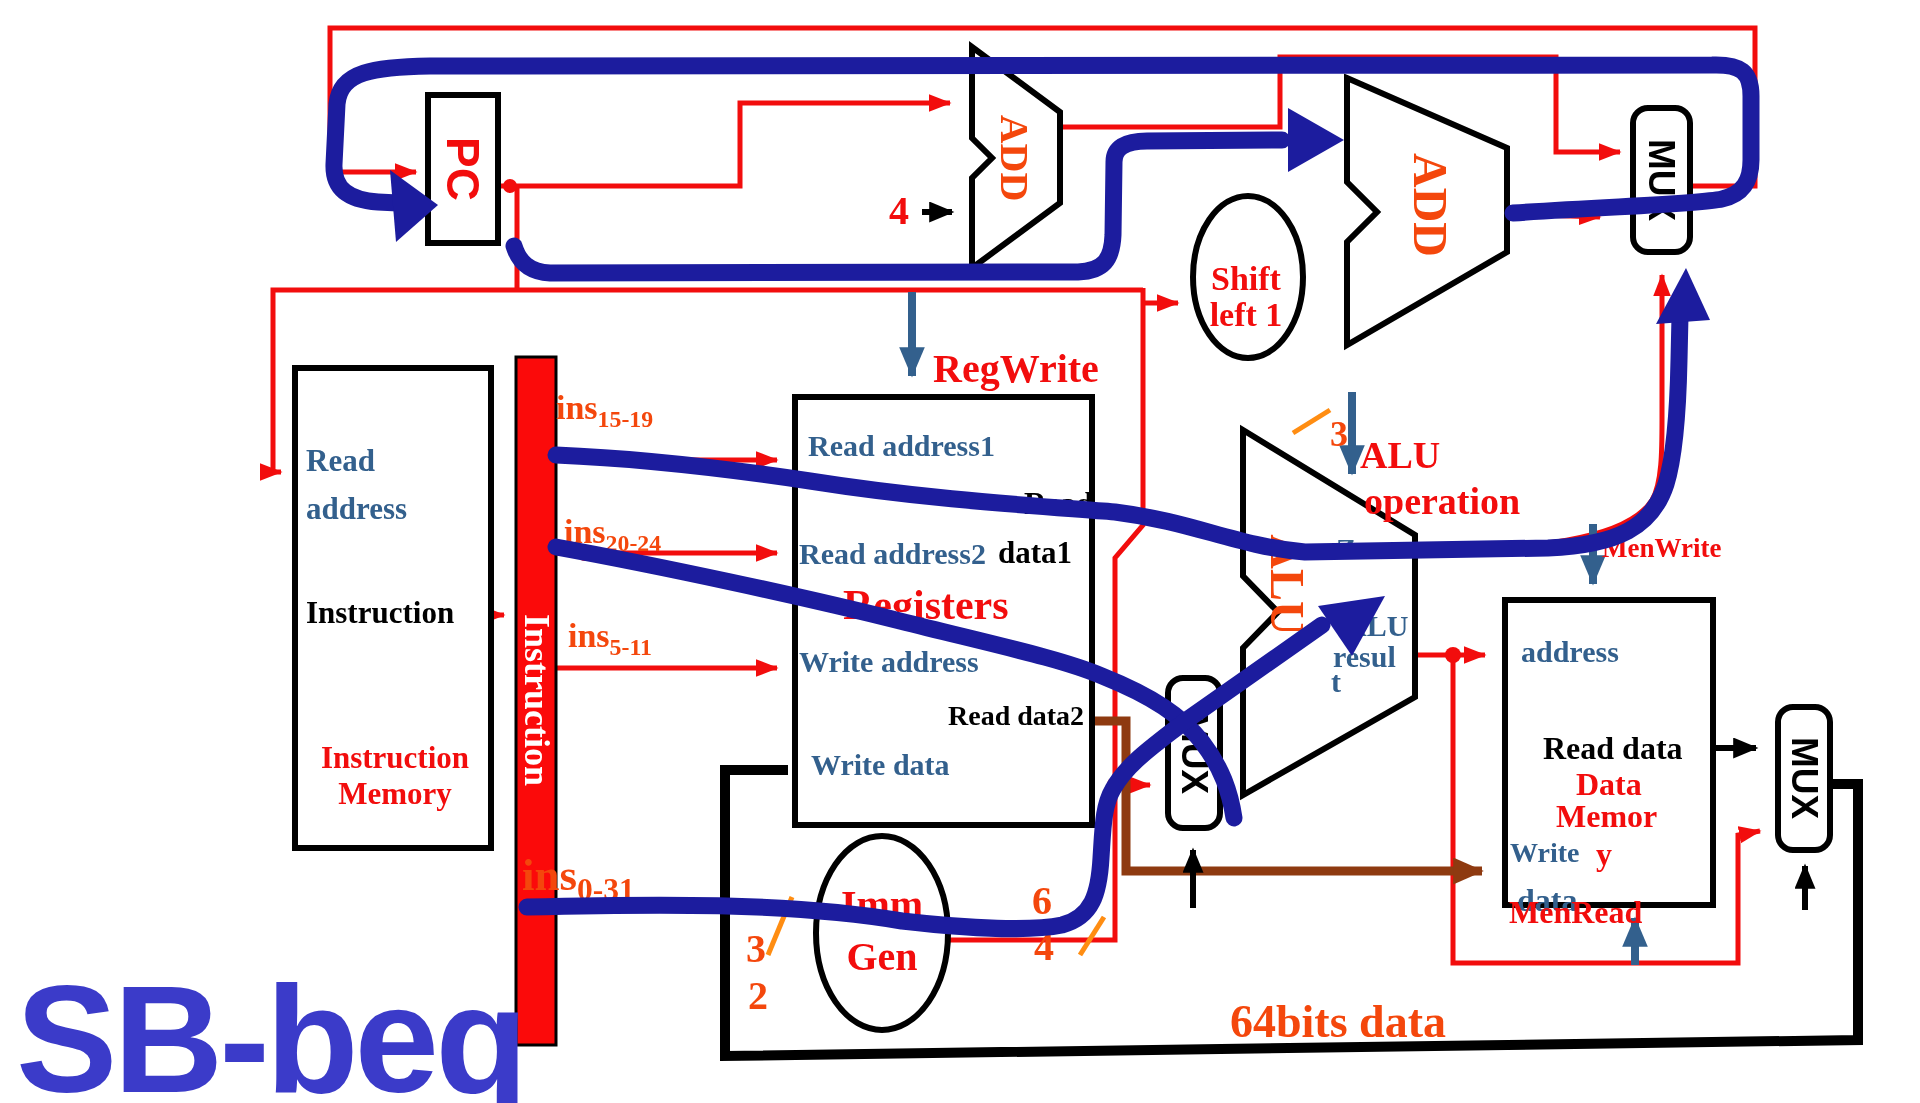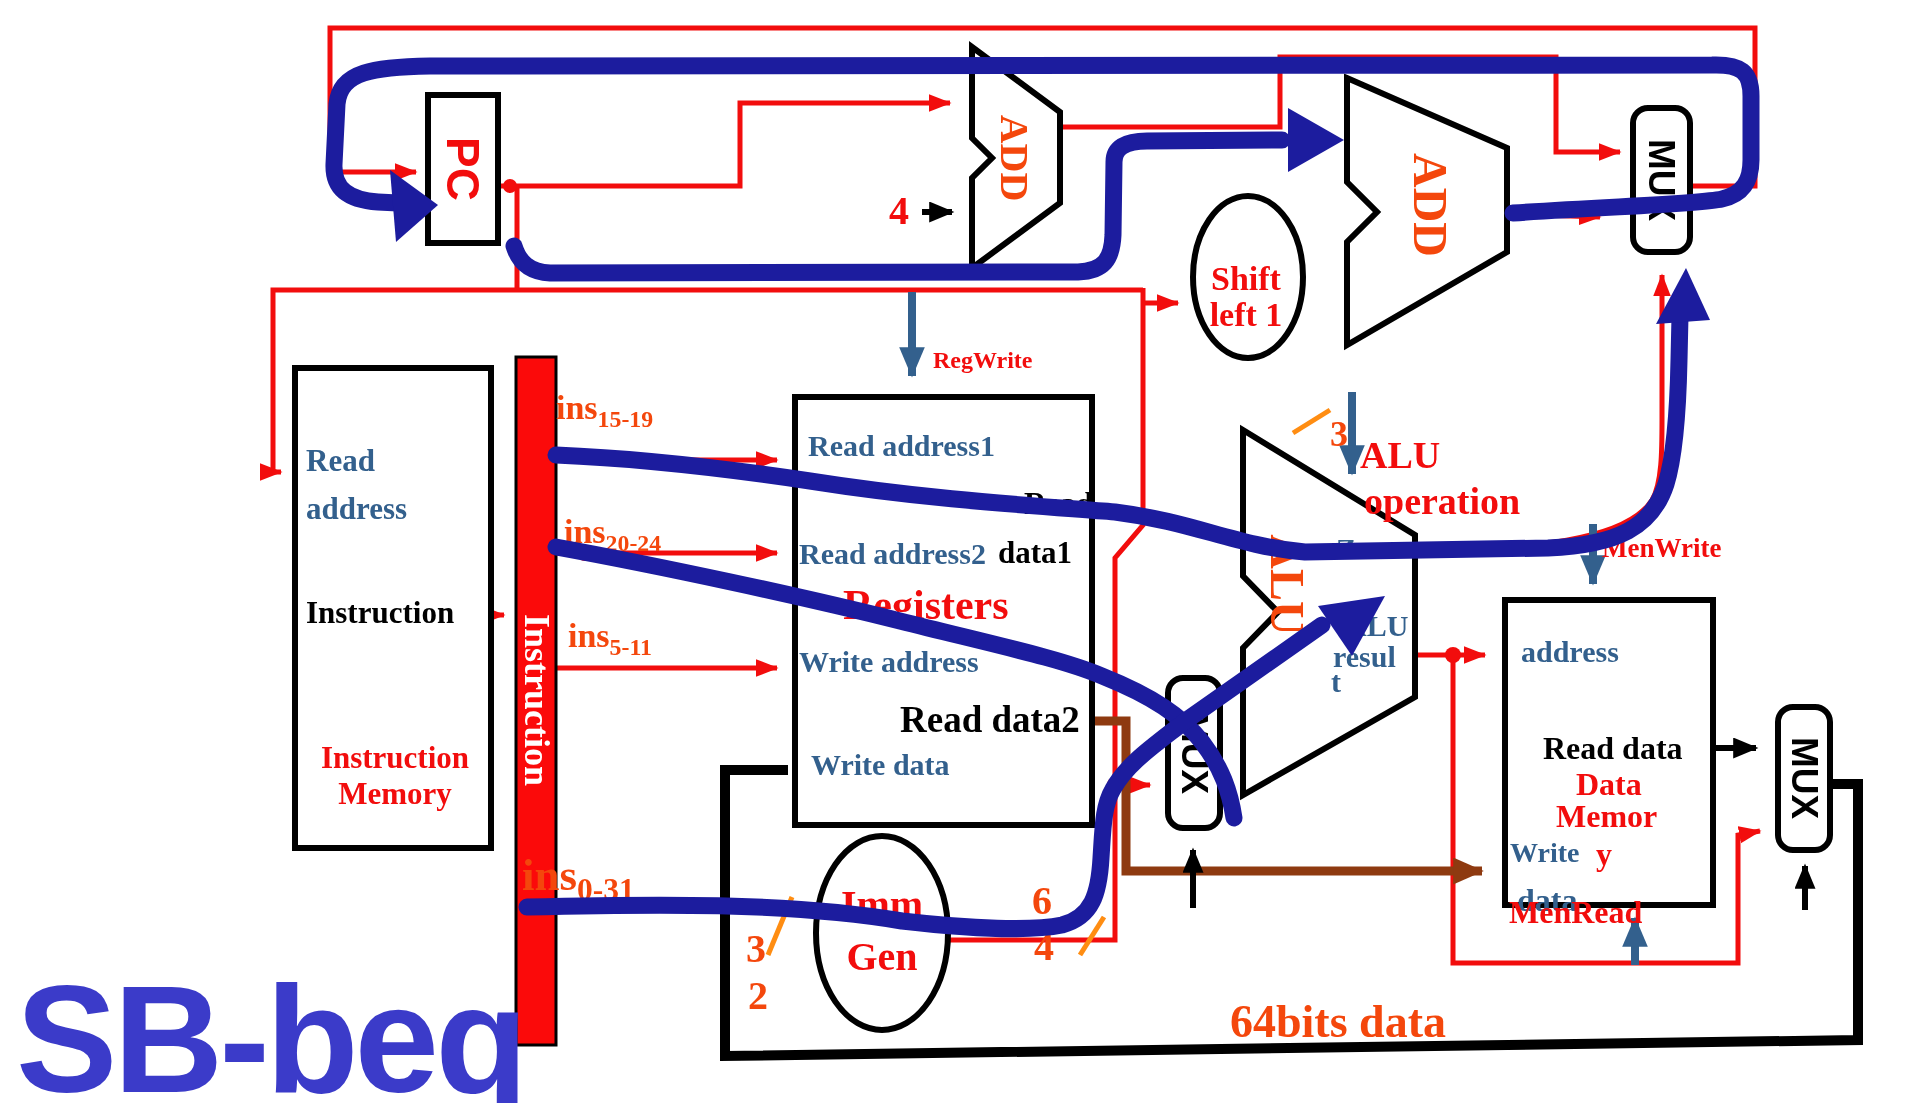--- a/index.html
+++ b/index.html
@@ -128,28 +128,28 @@
     <div class="lbl c-red ctrtxt" style="left:302px;top:740px;width:186px;font-size:31px;line-height:1.15;">
       <div>Instruction</div>
       <div>Memory</div>
     </div>
 
     <div class="lbl c-org" style="left:556px;top:390px;font-size:34px;text-align:right;"><span>ins</span><sub>15-19</sub></div>
     <div class="lbl c-org" style="left:564px;top:514px;font-size:34px;"><span>ins</span><sub>20-24</sub></div>
     <div class="lbl c-org" style="left:568px;top:618px;font-size:34px;"><span>ins</span><sub>5-11</sub></div>
     <div class="lbl c-org" style="left:522px;top:852px;font-size:45px;"><span>ins</span><sub>0-31</sub></div>
 
-    <div class="lbl c-red" style="left:933px;top:348px;font-size:24px;">RegWrite</div>
+    <div class="lbl c-red" style="left:933px;top:348px;font-size:40px;">RegWrite</div>
     <div class="lbl c-steel" style="left:808px;top:430px;font-size:30px;">Read address1</div>
     <div class="lbl c-steel" style="left:799px;top:538px;font-size:30px;">Read address2</div>
     <div class="lbl c-blk" style="left:1024px;top:488px;font-size:31px;">Read</div>
     <div class="lbl c-blk" style="left:998px;top:537px;font-size:31px;">data1</div>
     <div class="lbl c-red" style="left:843px;top:583px;font-size:42px;">Registers</div>
     <div class="lbl c-steel" style="left:799px;top:646px;font-size:30px;">Write address</div>
-    <div class="lbl c-blk" style="left:900px;top:701px;font-size:37px;">Read data2</div>
+    <div class="lbl c-blk" style="left:948px;top:701px;font-size:28px;">Read data2</div>
     <div class="lbl c-steel" style="left:799px;top:749px;font-size:30px;margin-left:12px;">Write data</div>
 
     <div class="lbl c c-red ctrtxt" style="left:882px;top:931px;font-size:40px;line-height:1.3;">
       <div>Imm</div>
       <div>Gen</div>
     </div>
     <div class="lbl c-org" style="left:746px;top:928px;font-size:40px;">3</div>
     <div class="lbl c-org" style="left:748px;top:975px;font-size:40px;">2</div>
     <div class="lbl c-org" style="left:1032px;top:880px;font-size:40px;">6</div>
     <div class="lbl c-org" style="left:1034px;top:926px;font-size:40px;">4</div>

